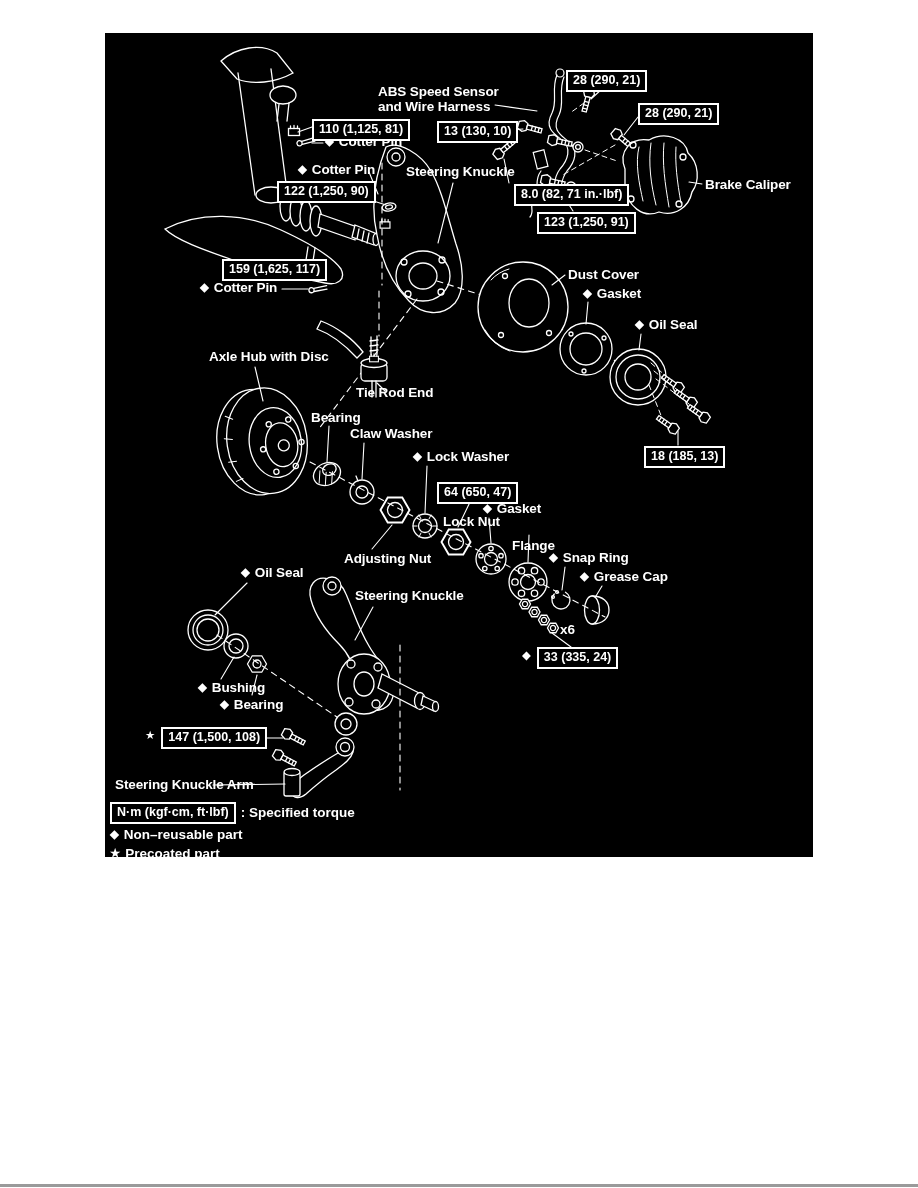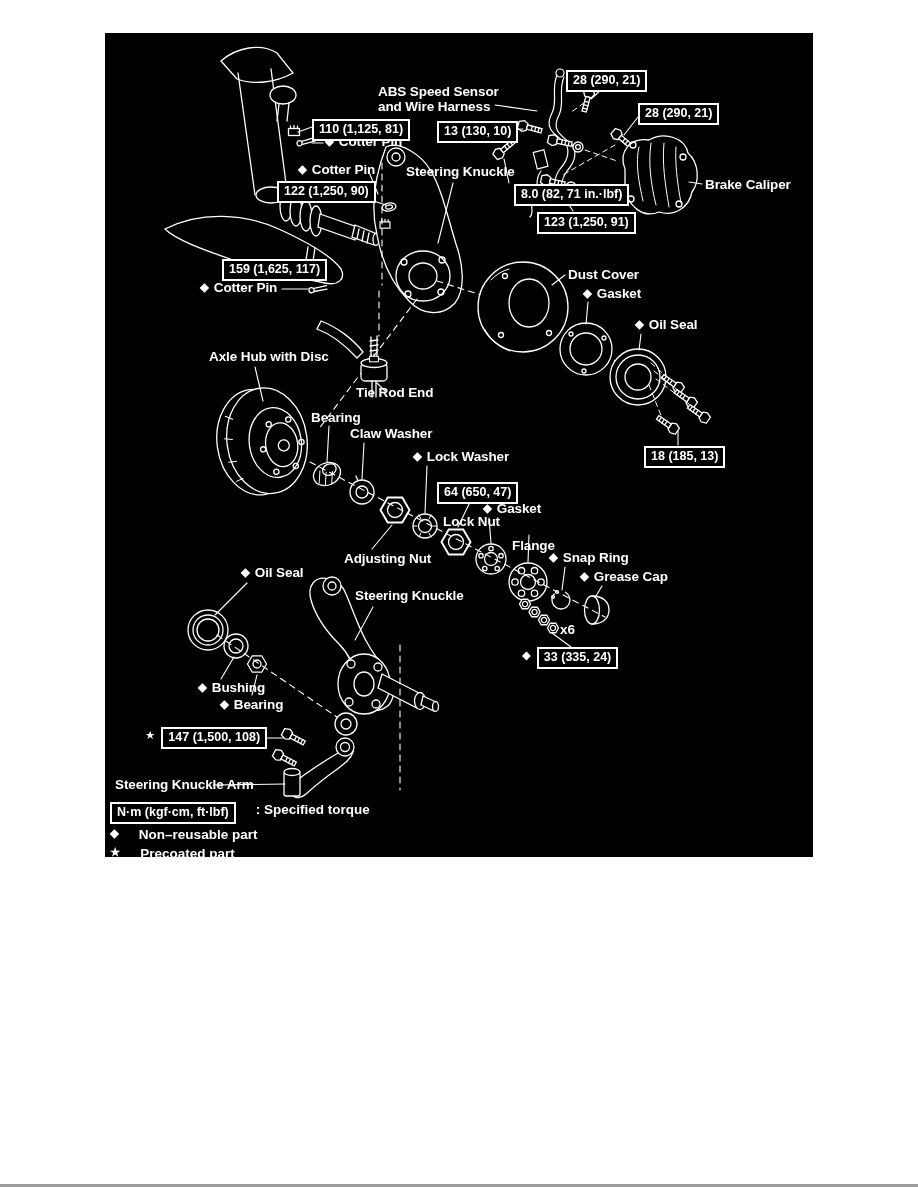--- a/index.html
+++ b/index.html
@@ -9,21 +9,21 @@
   #art{position:absolute;left:0;top:0;}
   #labels-layer{position:absolute;left:0;top:0;width:708px;height:824px;}
   .plabel{position:absolute;color:#fff;font:700 13.5px/1.12 "Liberation Sans",sans-serif;
           letter-spacing:-0.1px;white-space:pre-line;display:flex;gap:5px;align-items:center;}
   .plabel .sym{font-size:11.5px;line-height:1.35;}
   .tlabel{position:absolute;display:flex;gap:6px;align-items:flex-start;color:#fff;}
   .tlabel .sym{font-size:11.5px;line-height:1.5;}
   .tbox{border:2px solid #fff;padding:0 5px 1px;font:700 12.5px/1.35 "Liberation Sans",sans-serif;
         white-space:nowrap;background:#000;color:#fff;}
   #legend{position:absolute;left:5px;top:769px;color:#fff;}
-  .leg-row{display:flex;gap:20px;margin-bottom:3px;
+  .leg-row{display:flex;align-items:center;gap:5px;margin-bottom:3px;
            font:700 13.5px/1.2 "Liberation Sans",sans-serif;}
   .leg-row .sym{font-size:11.5px;}
   #bottom-edge{position:absolute;left:0;top:1184px;width:918px;height:3px;background:#9a9a9a;}
 </style>
 </head>
 <body>
 
 <div id="page">
   <div id="panel">
 

